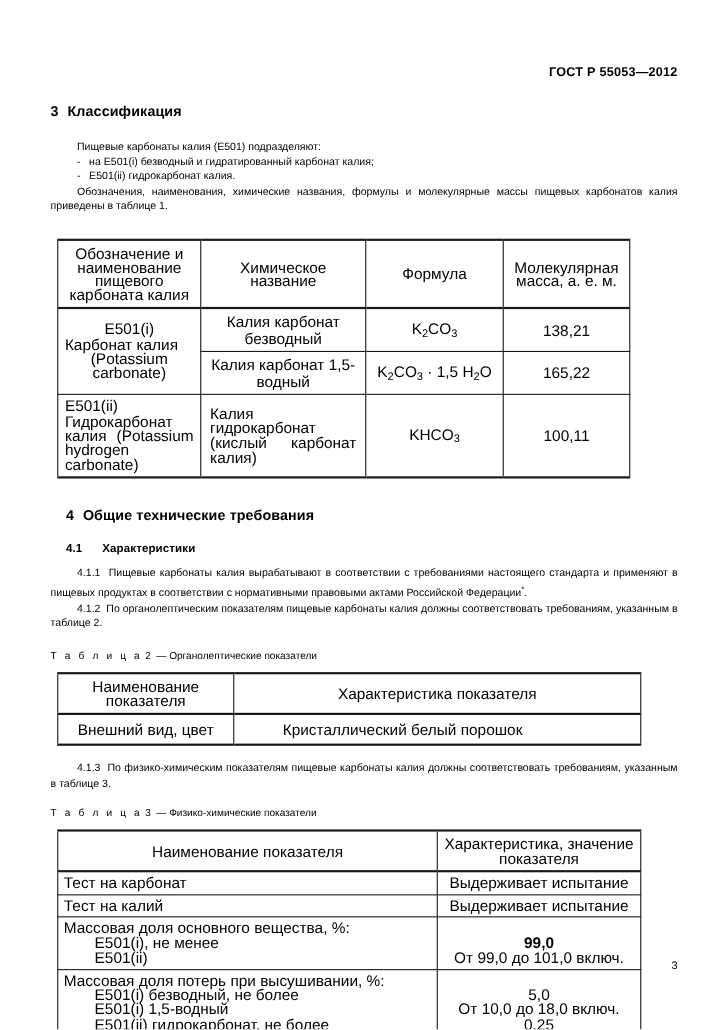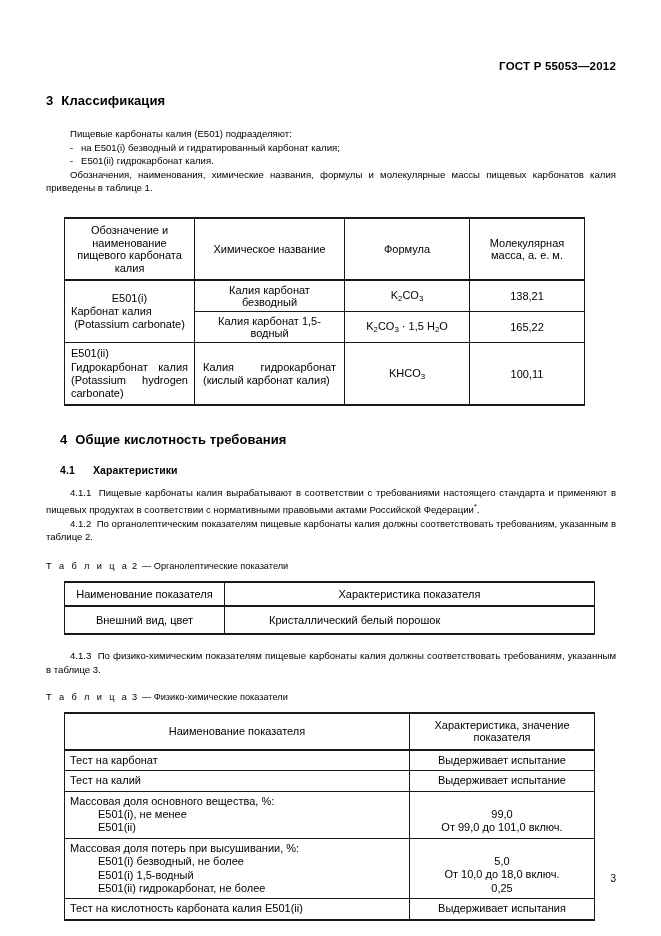--- a/index.html
+++ b/index.html
@@ -80,23 +80,22 @@
     text-align: left;
   }
   .tcap .spaced {
     letter-spacing: 2.4px;
   }
 
   
   table.gt {
     border-collapse: collapse;
     width: 100%;
-    font-size: 11px;
+    font-size: 14px;
     table-layout: fixed;
-    margin-left: 12px;
   }
   table.gt td, table.gt th {
     border: 1px solid #1a1a1a;
     padding: 3px 5px;
     vertical-align: middle;
     font-weight: normal;
   }
   table.gt thead td, table.gt thead th {
     text-align: center;
     line-height: 12.6px;
@@ -229,21 +228,21 @@
             <td class="just outer-bot" style="line-height:13.2px;padding:4px 8px;">Калия гидрокарбонат (кислый карбонат калия)</td>
             <td class="ctr outer-bot">KHCO<sub>3</sub></td>
             <td class="ctr outer-bot">100,11</td>
           </tr>
         </tbody>
       </table>
     </div>
 
     <div style="height:26px"></div>
     <div class="h1" style="padding-left:14px">
-      <span class="num">4</span><span>Общие кислотность требования</span>
+      <span class="num">4</span><span>Общие технические требования</span>
     </div>
 
     <div style="height:17px"></div>
     <div class="h2" style="padding-left:14px">
       <span class="num">4.1</span><span>Характеристики</span>
     </div>
 
     <div style="height:10px"></div>
     <p class="body indent"><span>4.1.1</span>&nbsp;&nbsp;<span>Пищевые карбонаты калия вырабатывают в соответствии с требованиями настоящего стандарта и применяют в пищевых продуктах в соответствии с нормативными правовыми актами Российской Федерации</span><span class="sup-star">*</span>.</p>
 
@@ -307,21 +306,21 @@
               <td class="rowval"><span>Выдерживает испытание</span></td>
             </tr>
             <tr>
               <td class="rowlabel"><span>Тест на калий</span></td>
               <td class="rowval"><span>Выдерживает испытание</span></td>
             </tr>
             <tr>
               <td class="rowlabel"><span>Массовая доля основного вещества, %:</span><span class="sub1">E501(i), не менее</span><span class="sub1">E501(ii)</span></td>
               <td class="rowval">
                 <span style="display: block; height: 13px;"></span>
-                <span style="display: block;">99,0</span>
+                <span style="display: block; font-weight: bold;">99,0</span>
                 <span style="display: block;">От 99,0 до 101,0 включ.</span>
               </td>
             </tr>
             <tr>
               <td class="rowlabel"><span>Массовая доля потерь при высушивании, %:</span><span class="sub1">E501(i) безводный, не более</span><span class="sub1">E501(i) 1,5-водный</span><span class="sub1">E501(ii) гидрокарбонат, не более</span></td>
               <td class="rowval">
                 <span style="display: block; height: 13px;"></span>
                 <span style="display: block;">5,0</span>
                 <span style="display: block;">От 10,0 до 18,0 включ.</span>
                 <span style="display: block;">0,25</span>

